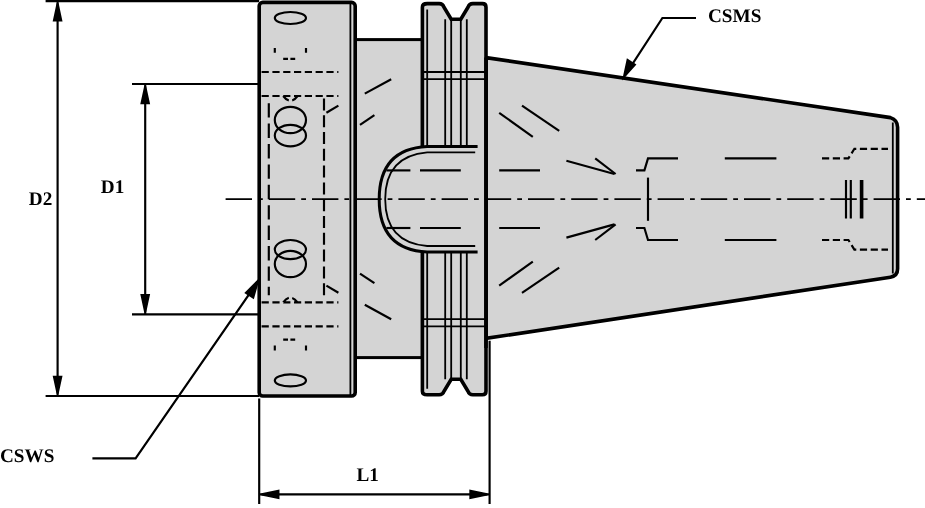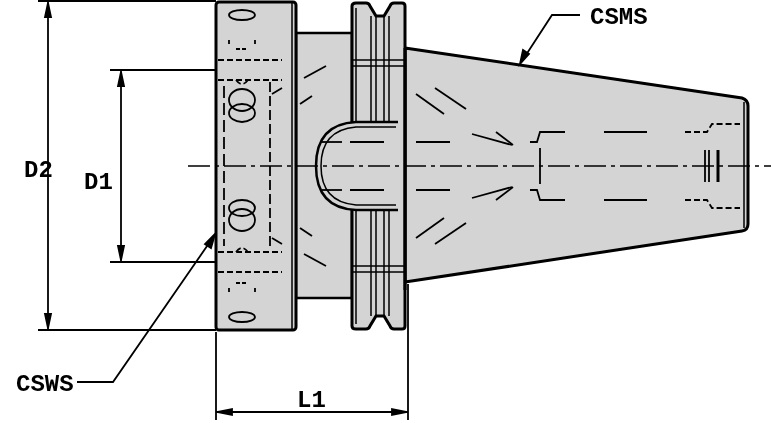--- a/index.html
+++ b/index.html
@@ -1,18 +1,18 @@
 <!DOCTYPE html>
 <html><head>
 <meta charset="utf-8">
 <style>
   html, body { margin:0; padding:0; background:#ffffff; }
   body { width:771px; height:423px; overflow:hidden; position:relative; font-family:"Liberation Sans", sans-serif; }
   #drawing { position:absolute; left:0; top:0; width:771px; height:423px; }
-  .lbl { position:absolute; font-family:Liberation Mono, monospace; font-weight:bold; font-size:24px; color:#000; line-height:1; white-space:nowrap; }
+  .lbl { position:absolute; font-family:Liberation Serif, serif; font-weight:bold; font-size:16px; color:#000; line-height:1; white-space:nowrap; }
 </style>
 </head>
 <body>
 
 <svg id="drawing" viewBox="0 0 771 423" xmlns="http://www.w3.org/2000/svg">
 
   <path d="M405,48 L742,98 Q748,100 748,106 L748,224 Q748,230 742,231 L405,282 Z" fill="#d4d4d4" stroke="#000" stroke-width="3"></path>
   <line x1="744" y1="102" x2="744" y2="228" stroke="#000" stroke-width="1.5"></line>
 
   <rect x="296" y="33" width="56" height="265" fill="#d4d4d4" stroke="#000" stroke-width="2.5"></rect>
@@ -114,16 +114,16 @@
     <path d="M520,64 L523,50 L529,54 Z"></path>
   </g>
 
   <g stroke="#000" stroke-width="1.8" fill="#000">
     <polyline points="77,382 113,382 214,236" fill="none"></polyline>
     <path d="M215,234 L205,244 L211,248 Z"></path>
   </g>
 </svg>
 
 <div class="lbl" style="left:24px; top:159px;">D2</div>
-<div class="lbl" style="left:84px; top:171px;">D1</div>
+<div class="lbl" style="left:84px; top:149px;">D1</div>
 <div class="lbl" style="left:297px; top:389px;text-align:right;">L1</div>
 <div class="lbl" style="left:590px; top:6px;">CSMS</div>
-<div class="lbl" style="left:16px; top:373px;">CSWS</div>
+<div class="lbl" style="left:0px; top:373px;">CSWS</div>
 
 </body></html>

